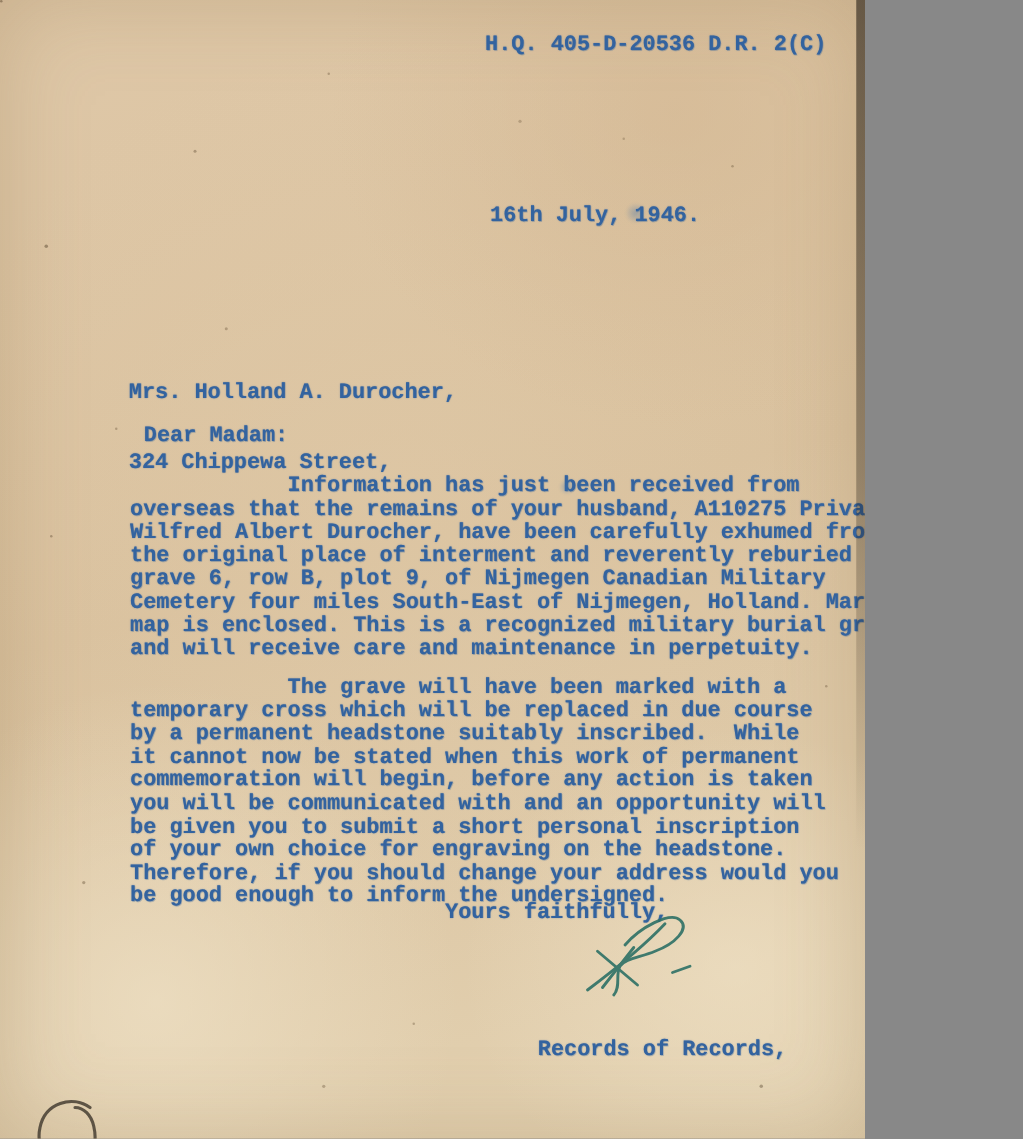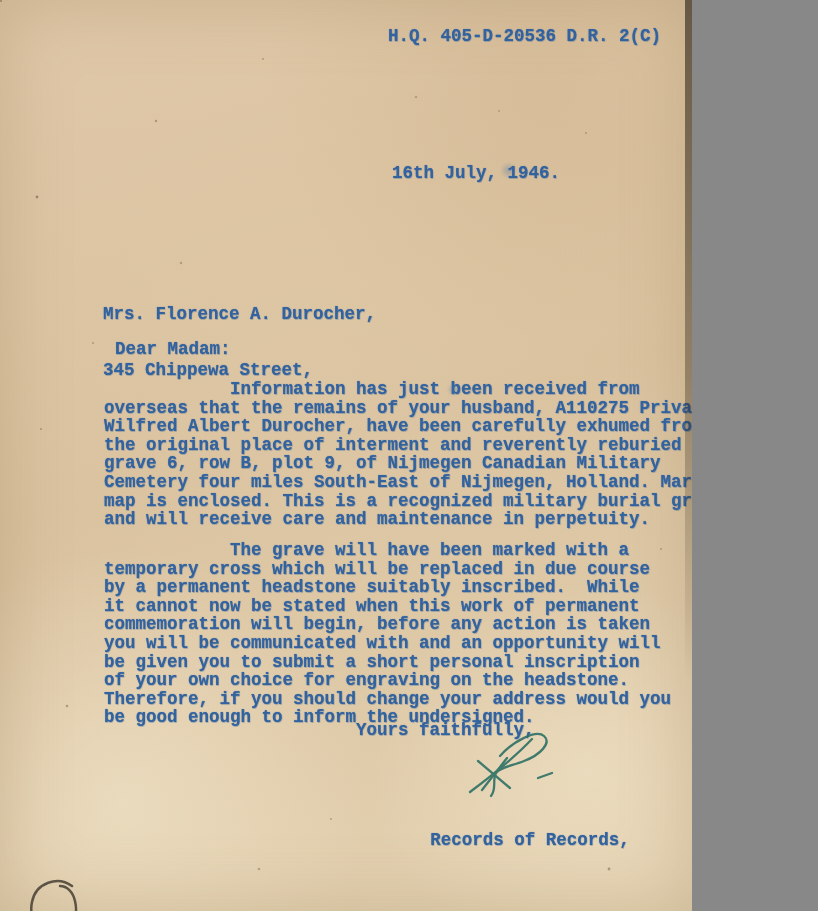--- a/index.html
+++ b/index.html
@@ -76,22 +76,22 @@
 </head>
 <body>
 
 <div class="page">
 
   <div class="typed ref">H.Q. 405-D-20536 D.R. 2(C)</div>
 
   <div class="typed date">16th July, 1946.</div>
 
   <div class="typed recipient">
-    <div>Mrs. Florence A. Durocher,</div>
-    <div>345 Chippewa Street,</div>
+    <div>Mrs. Holland A. Durocher,</div>
+    <div>324 Chippewa Street,</div>
   </div>
 
   <div class="typed salutation">Dear Madam:</div>
 
   <div class="typed para1">            Information has just been received from
 overseas that the remains of your husband, A110275 Private
 Wilfred Albert Durocher, have been carefully exhumed from
 the original place of interment and reverently reburied in
 grave 6, row B, plot 9, of Nijmegen Canadian Military
 Cemetery four miles South-East of Nijmegen, Holland. Marked

